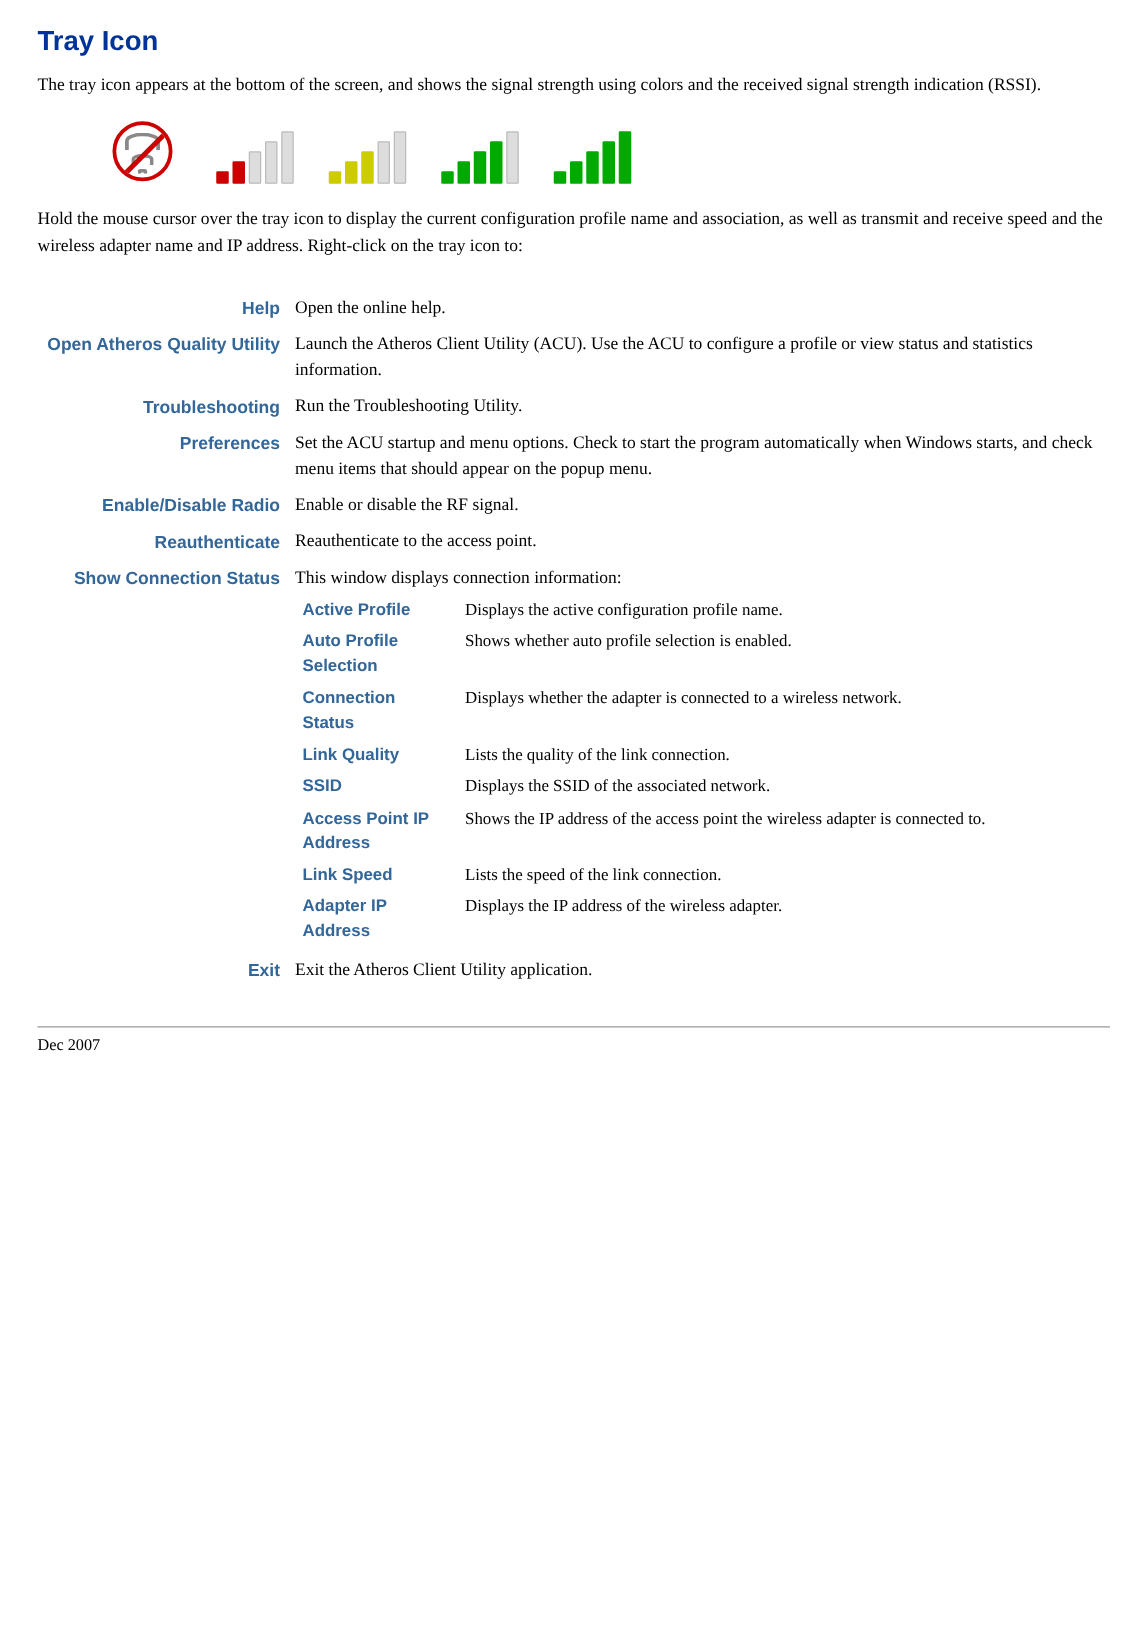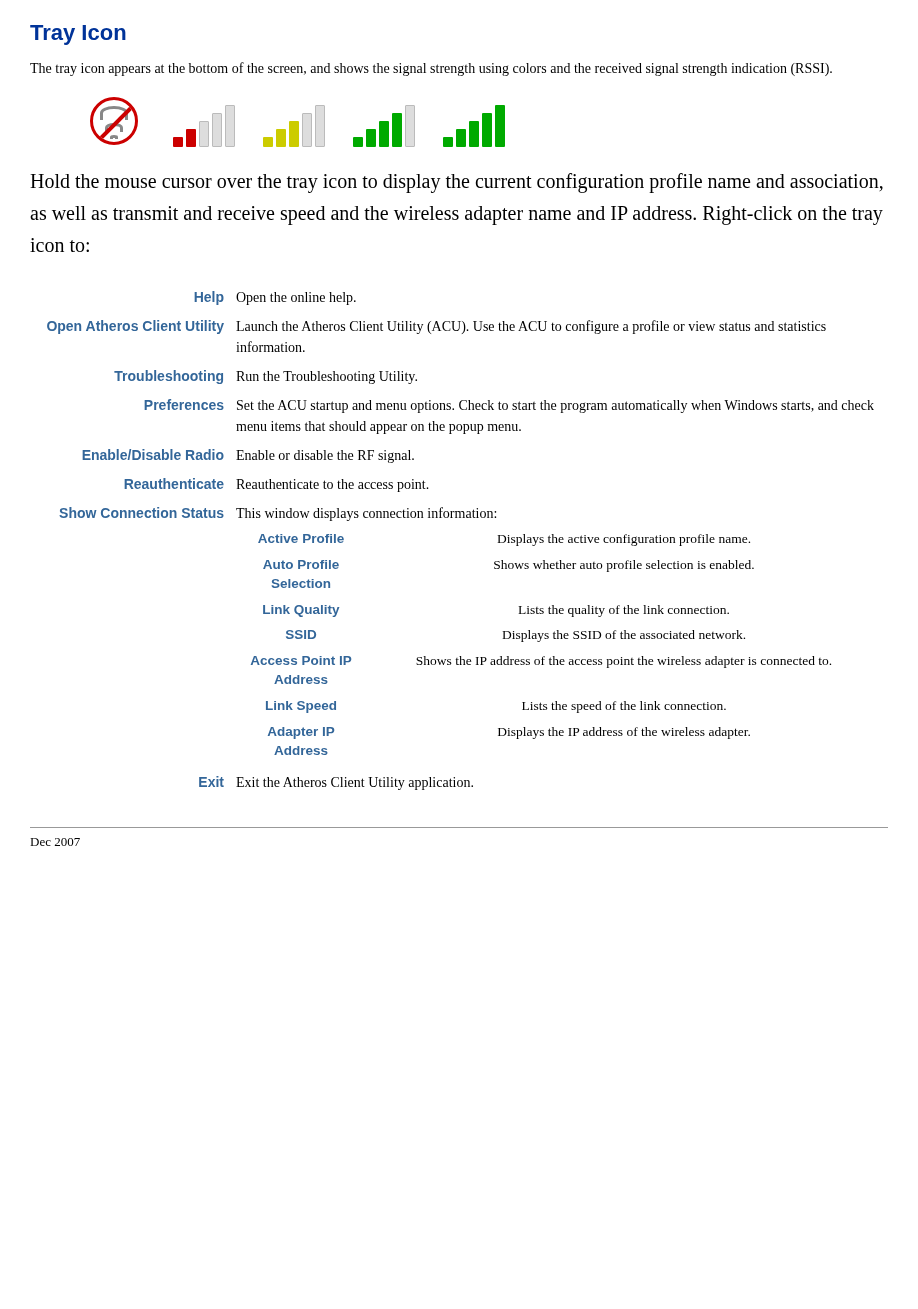--- a/index.html
+++ b/index.html
@@ -25,21 +25,21 @@
       margin-bottom: 18px;
       line-height: 1.5;
     }
     .icons-row {
       display: flex;
       align-items: flex-end;
       gap: 28px;
       margin: 18px 0 18px 60px;
     }
     .hover-text {
-      font-size: 20px;
+      font-size: 14px;
       margin-bottom: 22px;
       line-height: 1.6;
     }
     .main-table {
       width: 100%;
       border-collapse: collapse;
       margin-bottom: 10px;
     }
     .main-table td {
       vertical-align: top;
@@ -56,21 +56,20 @@
       font-size: 13.5px;
       padding-right: 10px;
     }
     .desc-cell {
       width: auto;
     }
     .sub-table {
       width: 100%;
       border-collapse: collapse;
       margin-top: 2px;
-      text-align: center;
     }
     .sub-table td {
       vertical-align: top;
       padding: 3px 6px;
       font-size: 13.5px;
       line-height: 1.45;
     }
     .sub-label {
       font-weight: bold;
       color: #336699;
@@ -200,21 +199,21 @@
 
 <p class="hover-text">Hold the mouse cursor over the tray icon to display the current configuration profile name and association, as well as transmit and receive speed and the wireless adapter name and IP address.  Right-click on the tray icon to:</p>
 
 <table class="main-table">
   <tbody id="menu-rows">
   <tr>
     <td class="label-cell">Help</td>
     <td class="desc-cell">Open the online help.</td>
   </tr>
       <tr>
-    <td class="label-cell">Open Atheros Client Utility</td>
+    <td class="label-cell">Open Atheros Quality Utility</td>
     <td class="desc-cell">Launch the Atheros Client Utility (ACU).  Use the ACU to configure a profile or view status and statistics information.</td>
   </tr>
       <tr>
     <td class="label-cell">Troubleshooting</td>
     <td class="desc-cell">Run the Troubleshooting Utility.</td>
   </tr>
       <tr>
     <td class="label-cell">Preferences</td>
     <td class="desc-cell">Set the ACU startup and menu options. Check to start the program automatically when Windows starts, and check menu items that should appear on the popup menu.</td>
   </tr>
@@ -234,20 +233,24 @@
             <tbody>
               <tr>
     <td class="sub-label">Active Profile</td>
     <td>Displays the active configuration profile name.</td>
   </tr>
               <tr>
     <td class="sub-label">Auto Profile Selection</td>
     <td>Shows whether auto profile selection is enabled.</td>
   </tr>
               <tr>
+    <td class="sub-label">Connection Status</td>
+    <td>Displays whether the adapter is connected to a wireless network.</td>
+  </tr>
+              <tr>
     <td class="sub-label">Link Quality</td>
     <td>Lists the quality of the link connection.</td>
   </tr>
               <tr>
     <td class="sub-label">SSID</td>
     <td>Displays the SSID of the associated network.</td>
   </tr>
               <tr>
     <td class="sub-label">Access Point IP Address</td>
     <td>Shows the IP address of the access point the wireless adapter is connected to.</td>

